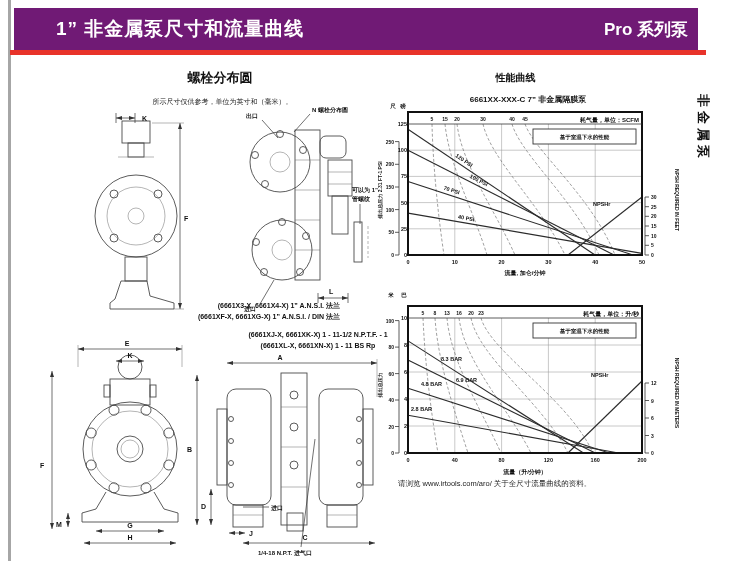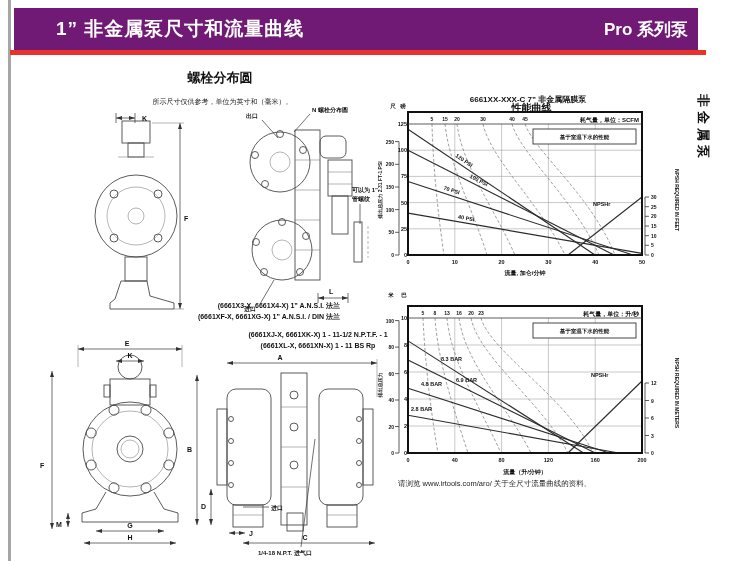--- a/index.html
+++ b/index.html
@@ -12,21 +12,21 @@
               display:flex;align-items:center;justify-content:space-between;
               padding:0 10px 0 42px;box-sizing:border-box;}
   .header-title{font-size:19px;font-weight:bold;letter-spacing:1px;}
   .header-series{font-size:17px;font-weight:bold;}
   .red-rule{left:10px;top:50px;width:696px;height:5px;background:#e8332a;}
   .side-tab{left:712px;top:94px;transform:rotate(90deg);transform-origin:0 0;
             font-size:13px;font-weight:bold;letter-spacing:4px;white-space:nowrap;}
   
   .dims-title{left:150px;top:69px;width:140px;text-align:center;font-size:13px;font-weight:bold;}
   .dims-note{left:115px;top:97px;width:215px;text-align:center;font-size:7px;color:#222;}
-  .curves-title{left:454px;top:71px;width:155px;text-align:center;font-size:10px;font-weight:bold;margin-top:30px;}
+  .curves-title{left:438px;top:71px;width:155px;text-align:center;font-size:10px;font-weight:bold;}
   .chart1-title{left:408px;top:94px;width:240px;text-align:center;font-size:8px;font-weight:bold;}
   .flange-block{left:95px;top:300px;width:245px;font-size:7px;font-weight:bold;
                 line-height:11px;text-align:right;}
   .thread-block{left:228px;top:329px;width:180px;font-size:7px;font-weight:bold;
                 line-height:11px;text-align:center;}
   .curves-footer{left:398px;top:479px;width:285px;font-size:7.5px;color:#222;}
   
   svg{position:absolute;overflow:visible;}
   svg text{font-family:"Liberation Sans","DejaVu Sans",sans-serif;fill:#111;}
   .frame{fill:none;stroke:#111;stroke-width:2;}

